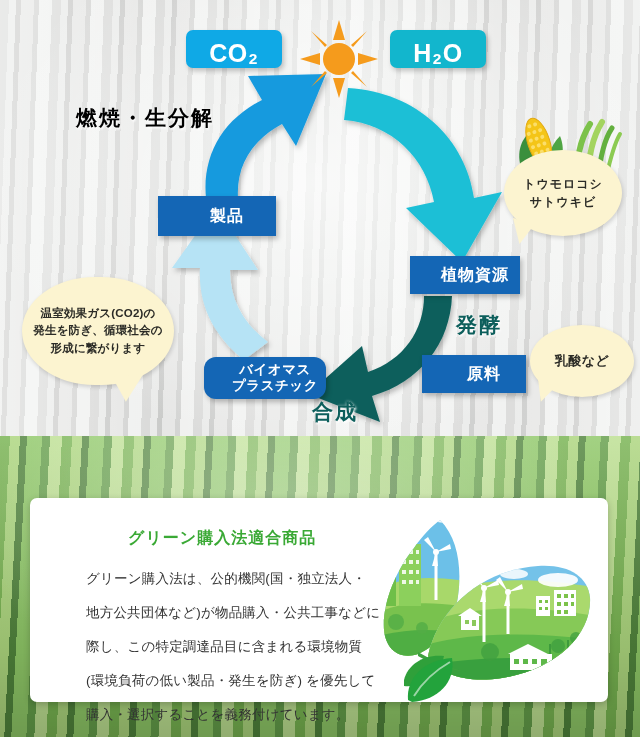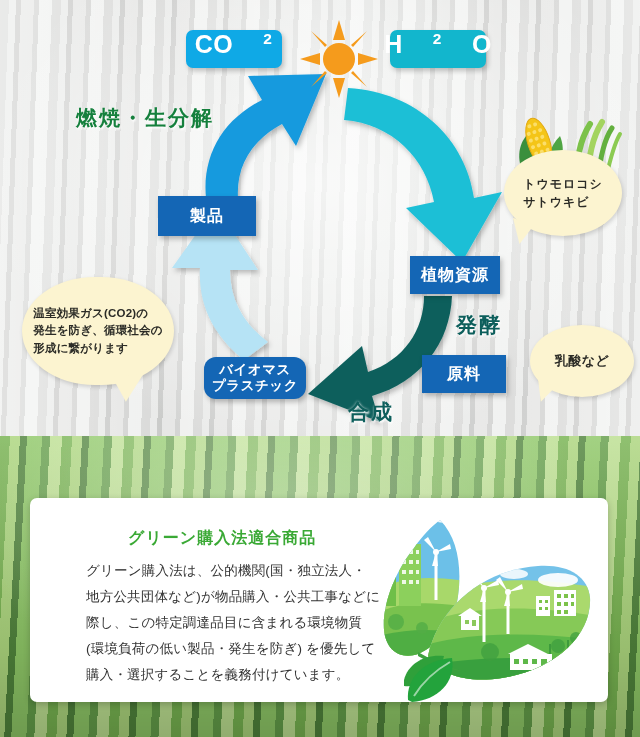--- a/index.html
+++ b/index.html
@@ -32,61 +32,60 @@
     filter:saturate(.25);
   }
   .forest-bg::after{
     content:"";position:absolute;inset:0;
     background:radial-gradient(ellipse at 50% 42%,rgba(255,255,255,.68) 0%,rgba(255,255,255,.30) 45%,rgba(255,255,255,0) 75%);
   }
 
   
   .pill{
     position:absolute;border-radius:7px;color:#fff;
-    display:flex;align-items:flex-start;justify-content:center;
+    display:flex;align-items:flex-end;justify-content:center;
     font-weight:bold;letter-spacing:.5px;
     box-shadow:2px 3px 5px rgba(0,0,0,.22);
-    gap:29px;
   }
   .pill .sub{font-size:.62em;vertical-align:-.18em;margin:0 1px;}
   #co2-pill{left:186px;top:30px;width:96px;height:38px;background:#0fa9e6;font-size:25px;}
   #h2o-pill{left:390px;top:30px;width:96px;height:38px;background:#12b6cd;font-size:25px;}
 
   
   .sun{position:absolute;left:300px;top:20px;width:78px;height:78px;}
 
   
   .arrows{position:absolute;left:0;top:0;width:640px;height:436px;}
 
   
   .box{
     position:absolute;background:#1466b5;color:#fff;font-weight:bold;
     display:flex;align-items:center;justify-content:center;text-align:center;
     line-height:1.18;box-shadow:2px 3px 5px rgba(0,0,0,.25);
-    font-size:16px;letter-spacing:1px;
+    font-size:16px;letter-spacing:1px;padding-left:20px;
   }
   #box-seihin{left:158px;top:196px;width:98px;height:40px;}
   #box-shokubutsu{left:410px;top:256px;width:90px;height:38px;}
   #box-genryo{left:422px;top:355px;width:84px;height:38px;}
   #box-biomass{left:204px;top:357px;width:102px;height:42px;font-size:13.5px;letter-spacing:.5px;border-radius:12px;}
 
   
   .proc{
     position:absolute;font-weight:bold;white-space:nowrap;
     text-shadow:1px 1.5px 2px rgba(255,255,255,.85), 0 0 3px rgba(255,255,255,.6);
   }
-  #proc-nensho{left:76px;top:104px;font-size:21px;color:#15803d;letter-spacing:2px;}
+  #proc-nensho{left:76px;top:104px;font-size:21px;color:#000000;letter-spacing:2px;}
   #proc-kogosei{left:428px;top:100px;font-size:21px;color:#23b9cf;letter-spacing:2px;}
   #proc-hakko{left:456px;top:311px;font-size:21px;color:#0d5f5c;letter-spacing:2px;}
-  #proc-gosei{left:312px;top:398px;font-size:21px;color:#0d5f5c;letter-spacing:2px;margin-left:36px;}
+  #proc-gosei{left:312px;top:398px;font-size:21px;color:#0d5f5c;letter-spacing:2px;}
 
   
   .bubble{
     position:absolute;background:#fcf4d0;color:#2b2b26;
-    display:flex;align-items:center;justify-content:center;
+    display:flex;align-items:center;justify-content:center;text-align:center;
     font-weight:bold;line-height:1.5;
     box-shadow:1px 2px 4px rgba(0,0,0,.16);
   }
   .bubble .tail{position:absolute;width:0;height:0;}
 
   #bubble-co2{
     left:22px;top:277px;width:152px;height:108px;border-radius:50%/52%;
     font-size:11.5px;letter-spacing:.2px;padding:0 8px;box-sizing:border-box;
   }
   #bubble-co2 .tail{
@@ -147,21 +146,21 @@
     background:#fff;box-shadow:0 2px 7px rgba(0,0,0,.22);border-radius:7px;
   }
   .card-title{
     position:absolute;left:98px;top:30px;
     font-size:16px;font-weight:bold;color:#3aa935;letter-spacing:1px;
   }
   .card-body{
     position:absolute;left:56px;top:60px;width:340px;
     font-size:13.5px;line-height:1.92;color:#333333;letter-spacing:.2px;
   }
-  .card-body div{white-space:nowrap;}
+  .card-body div{white-space:nowrap;margin-top:8px;}
   .eco-leaf{position:absolute;right:14px;top:6px;width:232px;height:198px;}
 </style>
 </head>
 <body>
 
 <div class="page">
 
   <div class="cycle-panel">
     <div class="forest-bg"></div>
 

